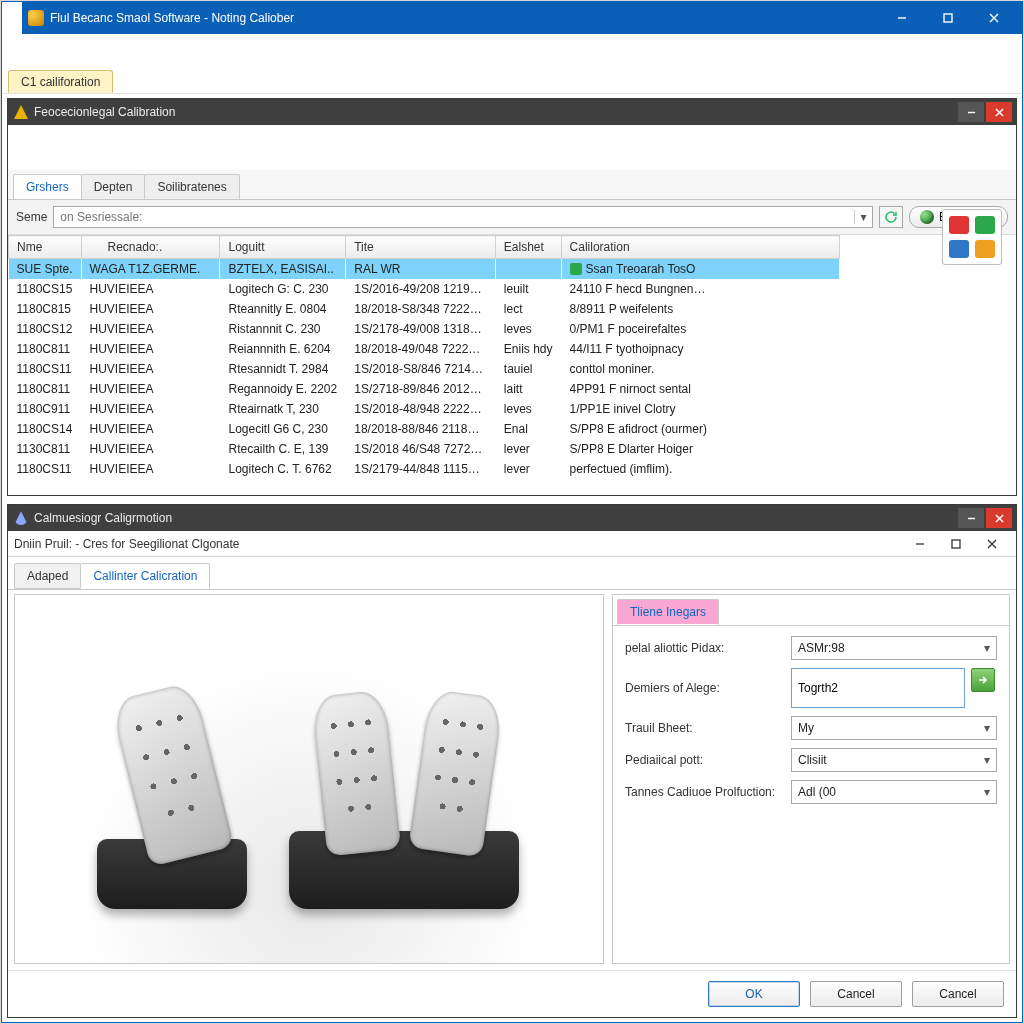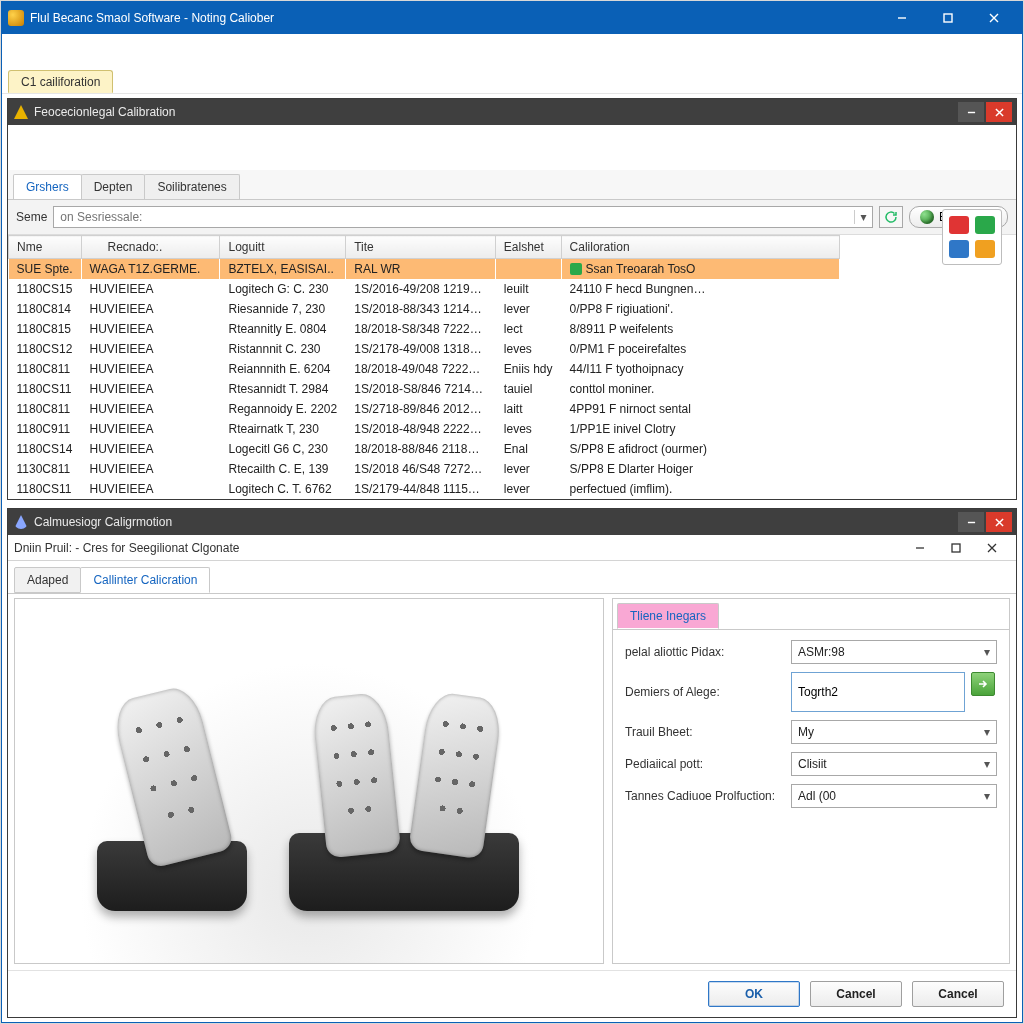--- a/index.html
+++ b/index.html
@@ -1,20 +1,20 @@
 <!DOCTYPE html>
 <html><head>
 <meta charset="utf-8">
 <style>
   * { box-sizing: border-box; margin: 0; padding: 0; font-family: "Segoe UI", Tahoma, sans-serif; font-size: 12px; }
   body { background: #d8d8d8; width: 1024px; height: 1024px; overflow: hidden; }
 
   
   .app { width: 1022px; height: 1022px; margin: 1px; background: #fff; border: 1px solid #0a60b6; display: flex; flex-direction: column; }
-  .titlebar { height: 28px; background: #0a60b6; color: #fff; display: flex; align-items: center; padding: 16px 6px; }
+  .titlebar { height: 28px; background: #0a60b6; color: #fff; display: flex; align-items: center; padding: 16px 6px; margin-left: 20px; }
   .titlebar .icon-app { width: 16px; height: 16px; background: radial-gradient(circle at 30% 30%, #ffd24a, #c97e00); border-radius: 3px; margin-right: 6px; }
   .titlebar .title { flex: 1; font-size: 12px; }
   .winbtns { display: flex; gap: 2px; }
   .winbtn { width: 44px; height: 22px; display: flex; align-items: center; justify-content: center; color: #fff; }
   .winbtn svg { width: 10px; height: 10px; stroke: currentColor; stroke-width: 1.4; fill: none; }
 
   .menubar { height: 28px; background: #fff; border-bottom: 1px solid #e5e5e5; display: flex; align-items: stretch; padding: 4px 6px 0; margin-top: 32px; }
   .menutab { padding: 4px 12px; border: 1px solid #d0c070; background: #fdf3c7; border-bottom: 1px solid #fdf3c7; border-radius: 3px 3px 0 0; font-size: 12px; color: #333; }
 
   
@@ -45,21 +45,21 @@
   .expbtn .globe { width: 14px; height: 14px; border-radius: 50%; background: radial-gradient(circle at 30% 30%, #8fe08f, #1a7a1a); box-shadow: inset -2px -2px 3px rgba(0,0,0,.3); }
 
   .palette { position: absolute; right: 14px; top: 110px; width: 60px; border: 1px solid #bdbdbd; background: #fff; padding: 6px; display: flex; flex-wrap: wrap; gap: 6px; border-radius: 3px; }
   .palette div { width: 20px; height: 18px; border-radius: 3px; }
 
   
   .tablewrap { flex: 1; overflow: auto; position: relative; background: #fff; }
   table { border-collapse: collapse; width: 832px; }
   thead th { text-align: left; font-weight: 400; color: #333; background: linear-gradient(#fdfdfd,#ececec); border: 1px solid #d0d0d0; padding: 4px 8px; font-size: 12px; position: sticky; top: 0; }
   tbody td { padding: 3px 8px; font-size: 12px; color: #222; border-right: 1px solid transparent; white-space: nowrap; overflow: hidden; text-overflow: ellipsis; }
-  tbody tr.sel td { background: #fdba74; }
+  tbody tr.sel td { background: #7dd3fc; }
   .col-nme   { width: 70px; }
   .col-rec   { width: 140px; padding-left: 26px; }
   .col-log   { width: 120px; }
   .col-tite  { width: 150px; }
   .col-ealt  { width: 55px; }
   .col-cal   { width: 290px; }
   .greensq { display:inline-block; width:12px; height:12px; background:#2aa84a; border-radius:2px; margin-right:4px; vertical-align:-2px; }
 
   
   .panelB { height: 534px; }
@@ -104,21 +104,21 @@
   .proptab { padding:5px 12px; border:1px solid #c9c9c9; border-bottom:1px solid #fff; background:#f9a8d4; color:#1565c0; border-radius:2px 2px 0 0; }
   .propgrid { padding: 10px 12px; display:grid; grid-template-columns: 160px 1fr 26px; row-gap:8px; column-gap:6px; align-content:start; }
   .propgrid label { color:#333; align-self:center; }
   .selectish { grid-column: 2 / 3; height:24px; border:1px solid #a8a8a8; background:#fff; display:flex; align-items:center; padding:0 6px; justify-content:space-between; color:#222; }
   .selectish .chev { color:#555; }
   .selectish.wide { grid-column: 2 / 4; }
   .txtinput { grid-column: 2 / 3; height:40px; border:1px solid #6fa3d4; background:#fff; padding:0 6px; display:flex; align-items:center; }
   .greenbtn { width:24px; height:24px; background: linear-gradient(#8ed27a,#4aa33a); border:1px solid #3d8a30; border-radius:2px; display:flex; align-items:center; justify-content:center; color:#fff; }
 
   .dlgbtns { display:flex; justify-content:flex-end; gap:10px; padding: 10px 12px; border-top:1px solid #e2e2e2; }
-  .btn { min-width:92px; height:26px; border:1px solid #9f9f9f; background:linear-gradient(#fdfdfd,#ececec); border-radius:2px; display:flex; align-items:center; justify-content:center; color:#222;font-weight:bold; }
+  .btn { min-width:92px; height:26px; border:1px solid #9f9f9f; background:linear-gradient(#fdfdfd,#ececec); border-radius:2px; display:flex; align-items:center; justify-content:center; color:#222; }
   .btn.primary { border-color:#2f77c7; box-shadow: inset 0 0 0 1px rgba(47,119,199,.25); color:#1a5fab; }
 
 </style>
 </head>
 <body>
 
 <div class="app">
 
   <div class="titlebar">
     <div class="icon-app"></div>
@@ -211,28 +211,20 @@
               </tr>
               <tr>
                 <td>1180CS15</td>
                 <td>HUVIEIEEA</td>
                 <td>Logitech G: C.  230</td>
                 <td>1S/2016-49/208 1219…</td>
                 <td>leuilt</td>
                 <td>24110 F hecd Bungnen…</td>
               </tr>
               <tr>
-                <td>1180C814</td>
-                <td>HUVIEIEEA</td>
-                <td>Riesannide 7,  230</td>
-                <td>1S/2018-88/343 1214…</td>
-                <td>lever</td>
-                <td>0/PP8 F rigiuationi'.</td>
-              </tr>
-              <tr>
                 <td>1180C815</td>
                 <td>HUVIEIEEA</td>
                 <td>Rteannitly E.  0804</td>
                 <td>18/2018-S8/348 7222…</td>
                 <td>lect</td>
                 <td>8/8911 P weifelents</td>
               </tr>
               <tr>
                 <td>1180CS12</td>
                 <td>HUVIEIEEA</td>

